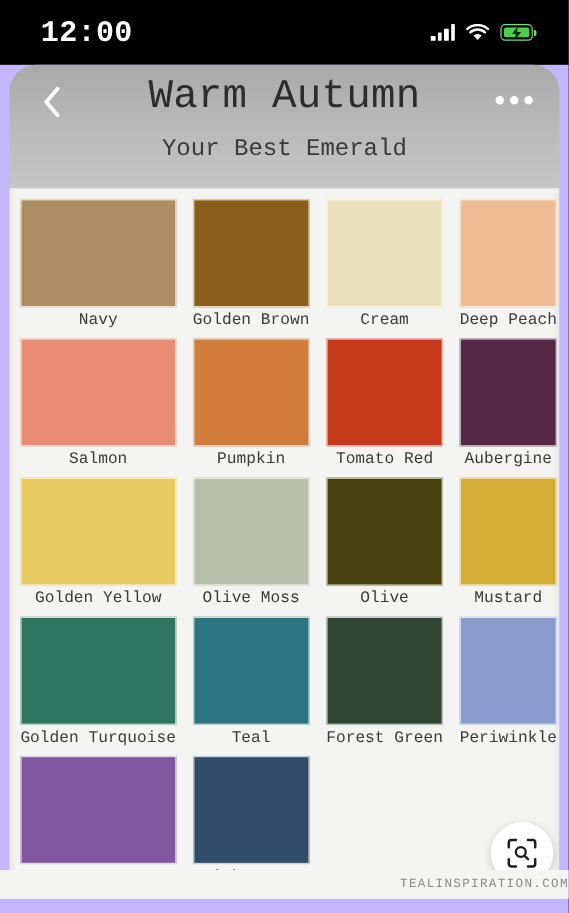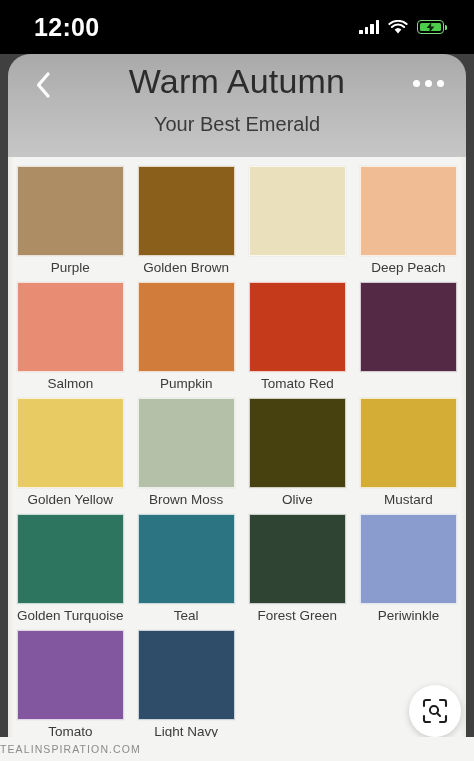--- a/index.html
+++ b/index.html
@@ -2,21 +2,21 @@
 <html><head>
 <meta charset="utf-8">
 <style>
   * { margin:0; padding:0; box-sizing:border-box; }
   html, body {
     width:474px; height:761px;
     background:#000;
     font-family:"Liberation Sans", sans-serif;
     overflow:hidden;
   }
-  #phone { position:relative; width:474px; height:761px; background:#404040; }
+  #phone { position:relative; width:474px; height:761px; background:#c4b5fd;font-family:Liberation Mono, monospace; }
 
   
   .statusbar{
     position:absolute; top:0; left:0; width:474px; height:54px;
     background:#000; display:flex; align-items:center;
     justify-content:space-between; padding:0 30px 0 34px;
   }
   .clock{ color:#fff; font-size:25px; font-weight:600; letter-spacing:.3px; }
   .status-icons{ display:flex; align-items:center; gap:9px; }
 
@@ -94,22 +94,22 @@
   
   .fab{
     position:absolute; right:13px; bottom:24px;
     width:52px; height:52px; border-radius:50%;
     background:#fff; box-shadow:0 2px 7px rgba(0,0,0,.18);
     display:flex; align-items:center; justify-content:center; cursor:pointer;
   }
 
   
   .footer{
-    position:absolute; bottom:0; left:0; width:474px; height:24px;
-    background:#f4f4f2; display:flex; align-items:center; justify-content:flex-start;
+    position:absolute; bottom:12px; left:0; width:474px; height:24px;
+    background:#f4f4f2; display:flex; align-items:center; justify-content:flex-end;
   }
   .footer span{
     color:#8b8b8b; font-size:10.5px; letter-spacing:1.1px; font-weight:500;
   }
 </style>
 </head>
 <body>
 
 <div id="phone">
 
@@ -155,55 +155,57 @@
     </div>
     <div class="app-sub">Your Best Emerald</div>
   </div>
 
   <div class="sheet">
     <div class="edge-l"></div>
     <div class="edge-r"></div>
     <div class="grid" id="grid">
         <div class="cell">
           <div class="swatch" style="background: rgb(173, 141, 100);"></div>
-          <div class="cell-label">Purple</div>
+          <div class="cell-label">Navy</div>
         </div>
         <div class="cell">
           <div class="swatch" style="background: rgb(138, 94, 27);"></div>
           <div class="cell-label">Golden Brown</div>
         </div>
         <div class="cell">
           <div class="swatch" style="background: rgb(235, 224, 188);"></div>
+          <div class="cell-label">Cream</div>
         </div>
         <div class="cell">
           <div class="swatch" style="background: rgb(240, 188, 147);"></div>
           <div class="cell-label">Deep Peach</div>
         </div>
         <div class="cell">
           <div class="swatch" style="background: rgb(233, 140, 116);"></div>
           <div class="cell-label">Salmon</div>
         </div>
         <div class="cell">
           <div class="swatch" style="background: rgb(210, 124, 60);"></div>
           <div class="cell-label">Pumpkin</div>
         </div>
         <div class="cell">
           <div class="swatch" style="background: rgb(198, 58, 28);"></div>
           <div class="cell-label">Tomato Red</div>
         </div>
         <div class="cell">
           <div class="swatch" style="background: rgb(84, 41, 69);"></div>
+          <div class="cell-label">Aubergine</div>
         </div>
         <div class="cell">
           <div class="swatch" style="background: rgb(233, 203, 99);"></div>
           <div class="cell-label">Golden Yellow</div>
         </div>
         <div class="cell">
           <div class="swatch" style="background: rgb(181, 192, 169);"></div>
-          <div class="cell-label">Brown Moss</div>
+          <div class="cell-label">Olive Moss</div>
         </div>
         <div class="cell">
           <div class="swatch" style="background: rgb(70, 65, 14);"></div>
           <div class="cell-label">Olive</div>
         </div>
         <div class="cell">
           <div class="swatch" style="background: rgb(211, 173, 53);"></div>
           <div class="cell-label">Mustard</div>
         </div>
         <div class="cell">

